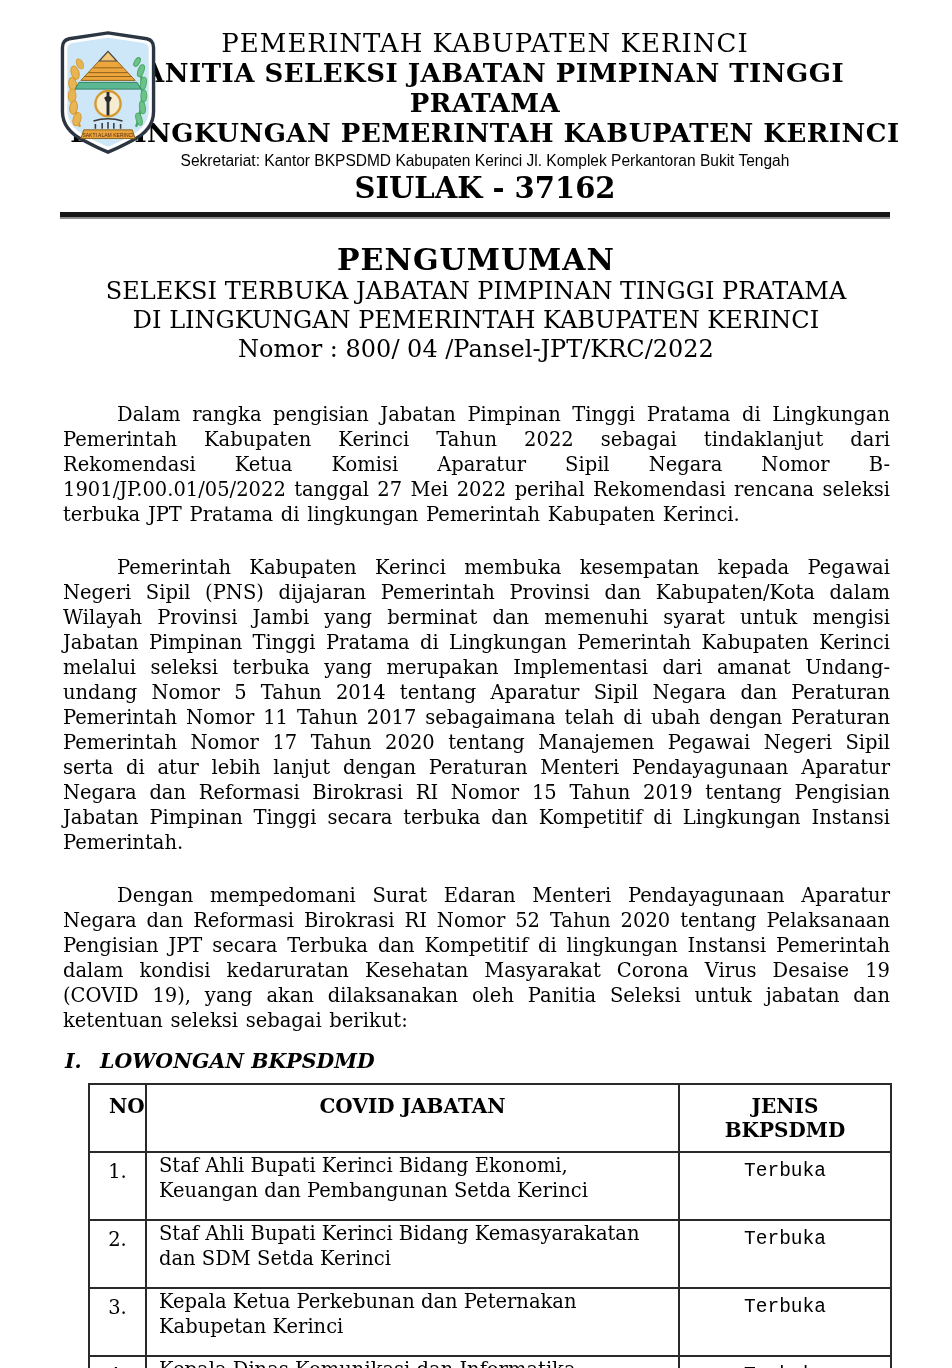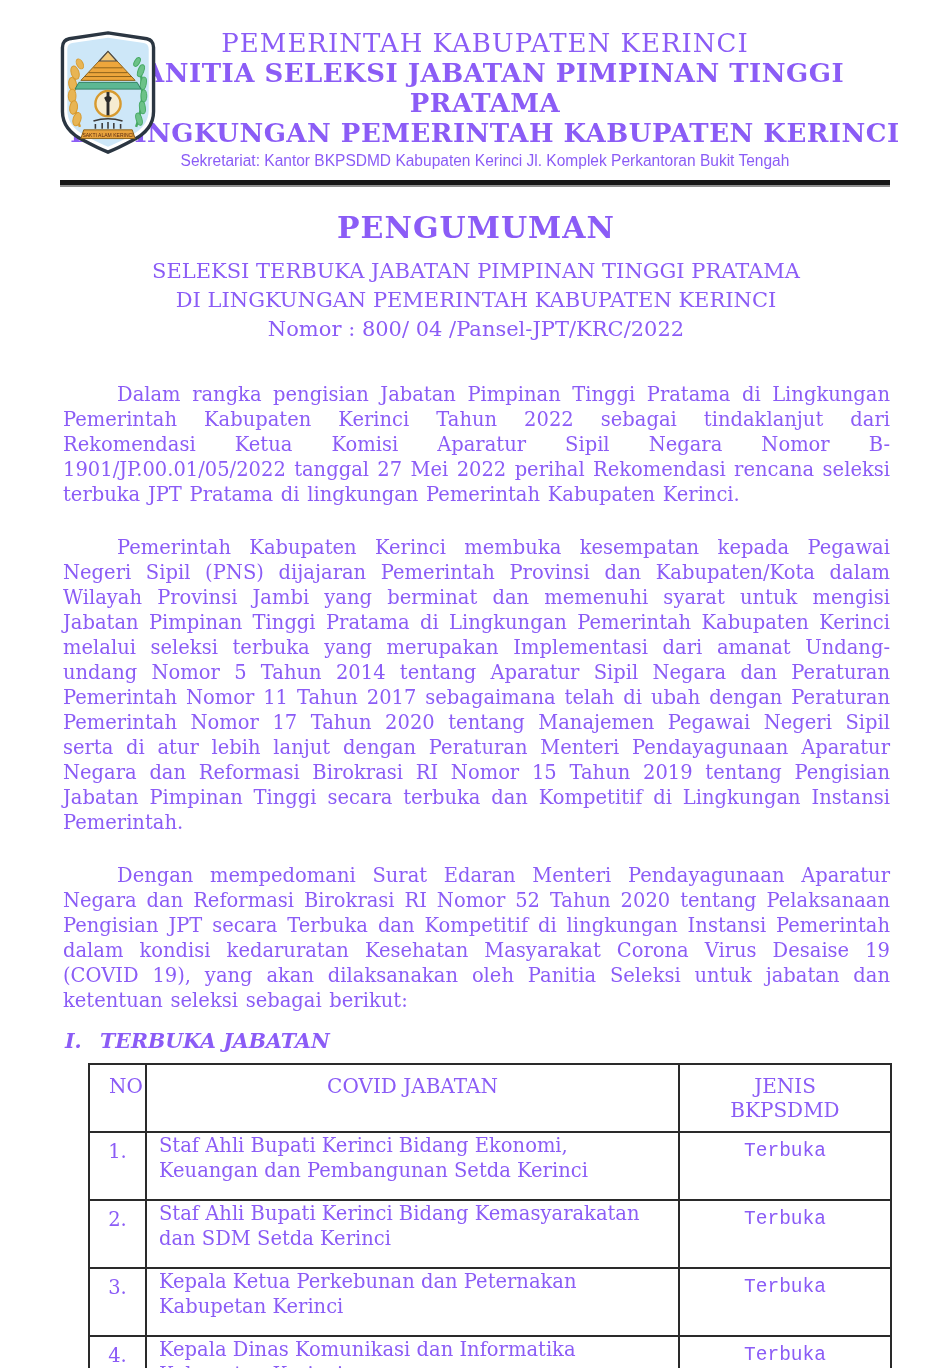--- a/index.html
+++ b/index.html
@@ -3,21 +3,21 @@
 <meta charset="utf-8">
 <style>
   * { margin: 0; padding: 0; box-sizing: border-box; }
   html, body { background: #e9e9e9; }
   .page {
     position: relative;
     width: 952px;
     height: 1368px;
     margin: 0 auto;
     background: #ffffff;
-    color: #8b5cf6;
+    color: #000000;
     font-family: "DejaVu Serif", "Liberation Serif", serif;
     overflow: hidden;
   }
   
   .letterhead { position: relative; padding-top: 28px; min-height: 140px; }
   .seal {
     position: absolute; left: 54px; top: 30px;
     width: 108px; height: 126px;
   }
   .letterhead-text { text-align: center; padding-left: 48px; padding-right: 30px; }
@@ -31,21 +31,21 @@
   .lh-city { font-size: 29px; font-weight: bold; line-height: 32px; }
   .double-rule {
     margin: 8px 62px 0 60px;
     border-top: 5px solid #161616;
     border-bottom: 2px solid #8d8d8d;
     height: 3px;
   }
   
   .doc-title { text-align: center; margin-top: 24px; }
   .doc-title h1 { font-size: 30px; font-weight: bold; letter-spacing: 1px; line-height: 34px; }
-  .doc-subtitle { text-align: center; margin-top: 12px; font-size: 21px; line-height: 29px; }
+  .doc-subtitle { text-align: center; font-size: 24px; line-height: 29px; }
   
   .body-text { padding: 10px 62px 0 63px; }
   .body-text p {
     font-size: 19.5px; line-height: 25px;
     text-align: justify; text-indent: 54px;
     margin-top: 28px;
     word-spacing: 1.5px;
   }
   
   .section-heading {
@@ -59,21 +59,21 @@
     margin-left: 88px;
     border-collapse: collapse;
     width: 802px;
     table-layout: fixed;
   }
   .jobs-table th, .jobs-table td {
     border: 2px solid #2a2a2a;
     vertical-align: top;
   }
   .jobs-table th {
-    font-size: 20px; font-weight: normal;
+    font-size: 20px; font-weight: bold;
     text-align: center; padding: 9px 19px;
   }
   .jobs-table td { font-size: 19.5px; line-height: 25px; }
   .col-no    { width: 57px; }
   .col-name  { width: 533px; }
   .col-type  { width: 212px; }
   td.cell-no   { text-align: center; padding: 6px 4px 16px; }
   td.cell-name { text-align: left;   padding: 0 10px 16px 12px; }
   td.cell-type { text-align: center; padding: 6px 4px 16px; font-family: Liberation Mono, monospace; }
 </style>
@@ -128,20 +128,21 @@
         <path d="M30,103 L80,103 L83,112 L27,112 Z" fill="#e8a33d" stroke="#8a611a" stroke-width="1"></path>
         <text x="55" y="110" text-anchor="middle" font-size="5.2" fill="#5a2c12" font-family="'Liberation Sans',sans-serif">SAKTI ALAM KERINCI</text>
       </g>
     </svg>
 
     <div class="letterhead-text">
       <div class="lh-line1">PEMERINTAH KABUPATEN KERINCI</div>
       <div class="lh-line2">PANITIA SELEKSI JABATAN PIMPINAN TINGGI PRATAMA</div>
       <div class="lh-line3">DI LINGKUNGAN PEMERINTAH KABUPATEN KERINCI</div>
       <div class="lh-secretariat">Sekretariat: Kantor BKPSDMD Kabupaten Kerinci Jl. Komplek Perkantoran Bukit Tengah</div>
+      <div class="lh-city">SIULAK - 37162</div>
     </div>
   </div>
 
   <div class="double-rule"></div>
 
   <div class="doc-title">
     <h1>PENGUMUMAN</h1>
   </div>
   <div class="doc-subtitle">
     <div>SELEKSI TERBUKA JABATAN PIMPINAN TINGGI PRATAMA</div>
@@ -150,21 +151,21 @@
   </div>
 
   <div class="body-text">
     <p>Dalam rangka pengisian Jabatan Pimpinan Tinggi Pratama di Lingkungan Pemerintah Kabupaten Kerinci Tahun 2022 sebagai tindaklanjut dari Rekomendasi Ketua Komisi Aparatur Sipil Negara Nomor B-1901/JP.00.01/05/2022 tanggal 27 Mei 2022 perihal Rekomendasi rencana seleksi terbuka JPT Pratama di lingkungan Pemerintah Kabupaten Kerinci.</p>
     <p>Pemerintah Kabupaten Kerinci membuka kesempatan kepada Pegawai Negeri Sipil (PNS)  dijajaran Pemerintah Provinsi dan Kabupaten/Kota dalam Wilayah Provinsi Jambi yang berminat dan memenuhi syarat untuk mengisi Jabatan Pimpinan Tinggi Pratama di Lingkungan Pemerintah Kabupaten Kerinci melalui seleksi terbuka yang merupakan Implementasi dari amanat Undang-undang Nomor 5 Tahun 2014 tentang Aparatur Sipil Negara dan Peraturan Pemerintah Nomor 11 Tahun 2017 sebagaimana telah di ubah dengan Peraturan Pemerintah Nomor 17 Tahun 2020 tentang Manajemen Pegawai Negeri Sipil serta di atur lebih lanjut dengan Peraturan Menteri Pendayagunaan Aparatur Negara dan Reformasi Birokrasi RI Nomor 15 Tahun 2019 tentang Pengisian Jabatan Pimpinan Tinggi secara terbuka dan Kompetitif di Lingkungan Instansi Pemerintah.</p>
     <p>Dengan mempedomani Surat Edaran Menteri Pendayagunaan Aparatur Negara dan Reformasi Birokrasi RI Nomor 52 Tahun 2020 tentang Pelaksanaan Pengisian JPT secara Terbuka dan Kompetitif di lingkungan Instansi Pemerintah dalam kondisi kedaruratan Kesehatan Masyarakat Corona Virus Desaise 19 (COVID 19), yang akan dilaksanakan oleh Panitia Seleksi untuk jabatan dan ketentuan seleksi sebagai berikut:</p>
   </div>
 
   <div class="section-heading">
     <span class="numeral">I.</span>
-    <span>TERBUKA JABATAN</span>
+    <span>LOWONGAN BKPSDMD</span>
   </div>
 
   <table class="jobs-table">
     <colgroup>
       <col class="col-no">
         <col class="col-name">
         <col class="col-type">
     </colgroup>
     <thead>
       <tr>

